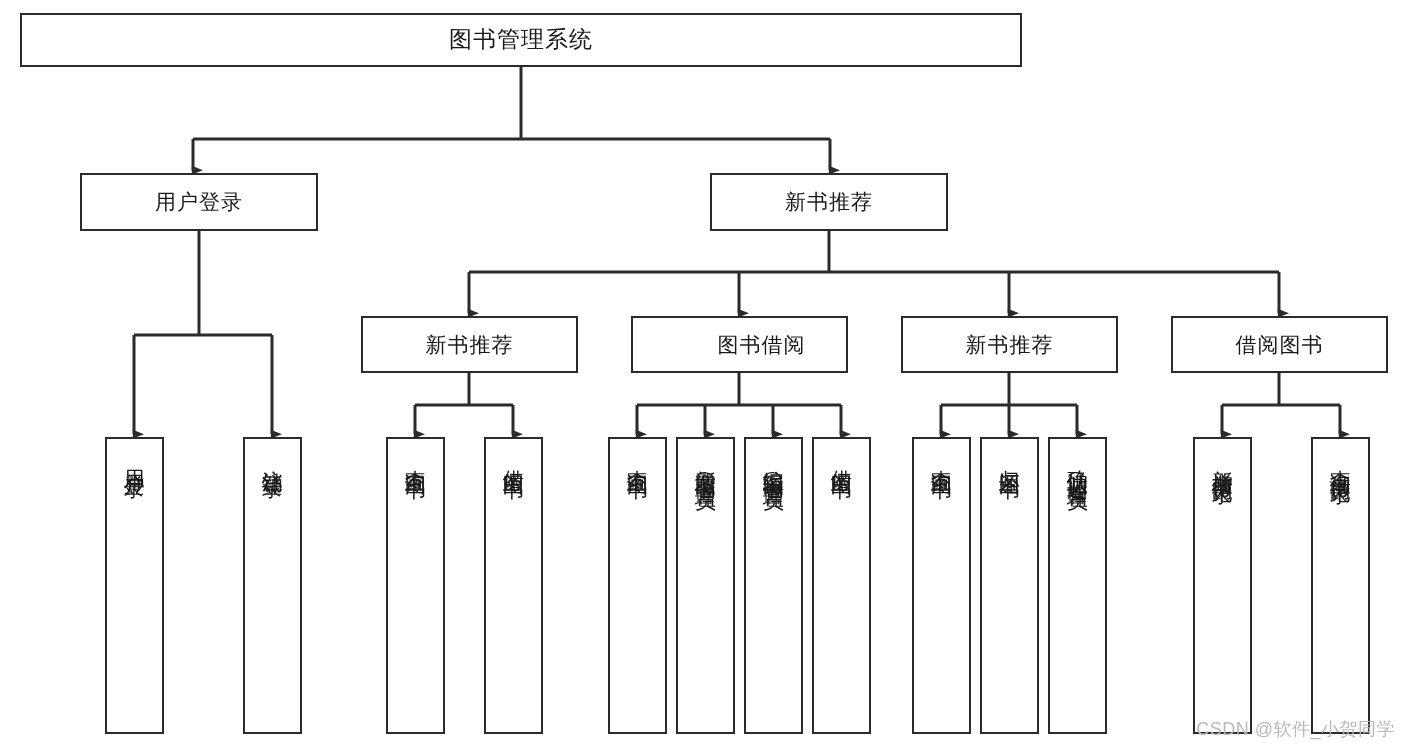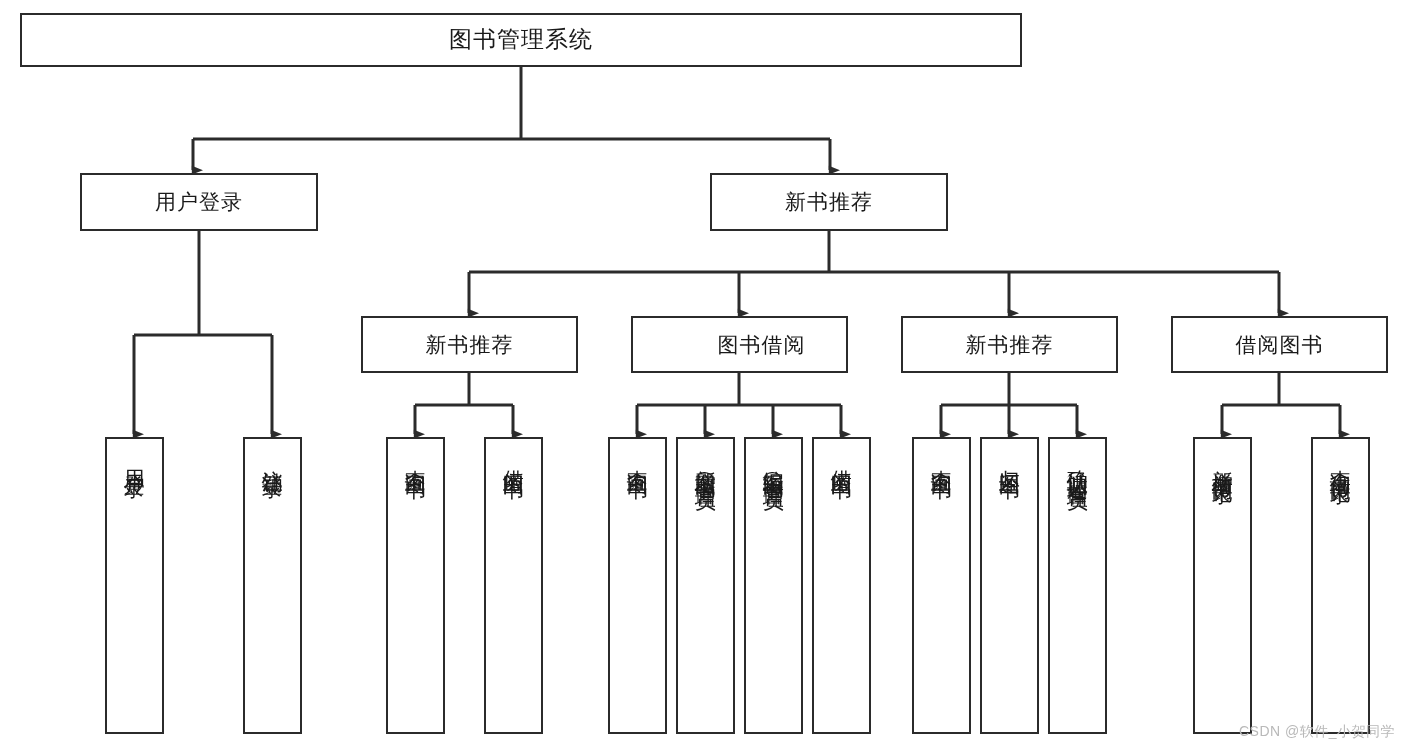--- a/index.html
+++ b/index.html
@@ -58,21 +58,21 @@
     writing-mode: vertical-rl;
     text-orientation: upright;
     letter-spacing: 3px;
     white-space: nowrap;
     display: block;
   }
   #watermark {
     position: absolute;
     right: 10px;
     bottom: 6px;
-    font-size: 14px;
+    font-size: 18px;
     color: #b9b9b9;
     letter-spacing: 0.5px;
     z-index: 5;
     white-space: nowrap;
   }
 </style>
 </head>
 <body>
 
 <div id="diagram-canvas">

